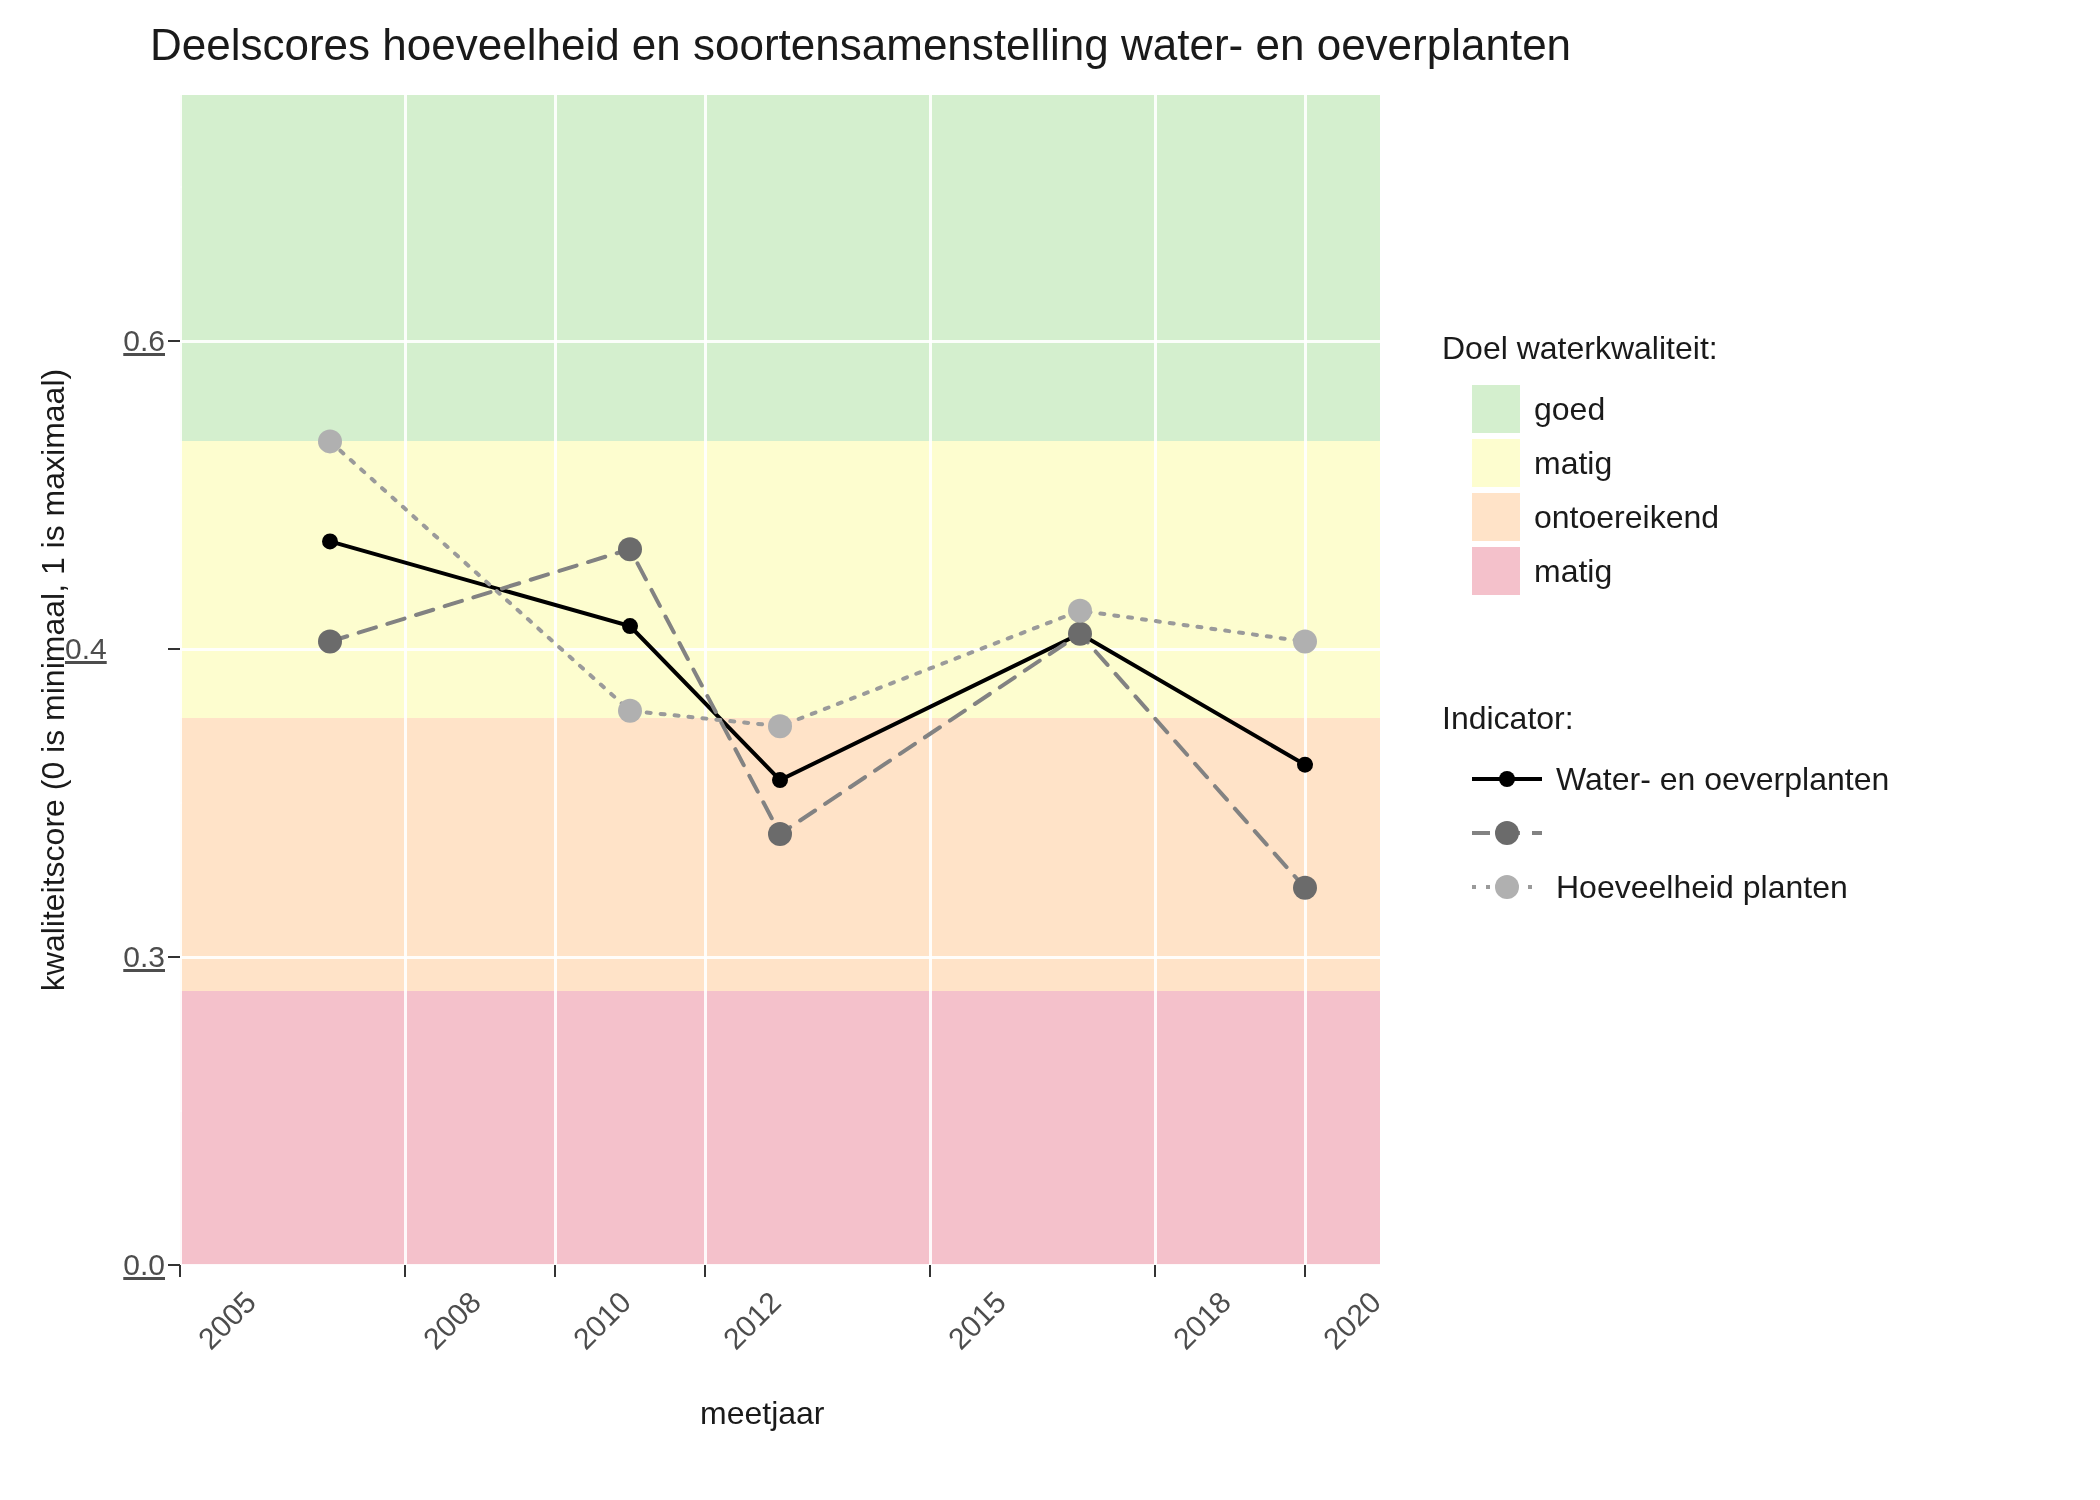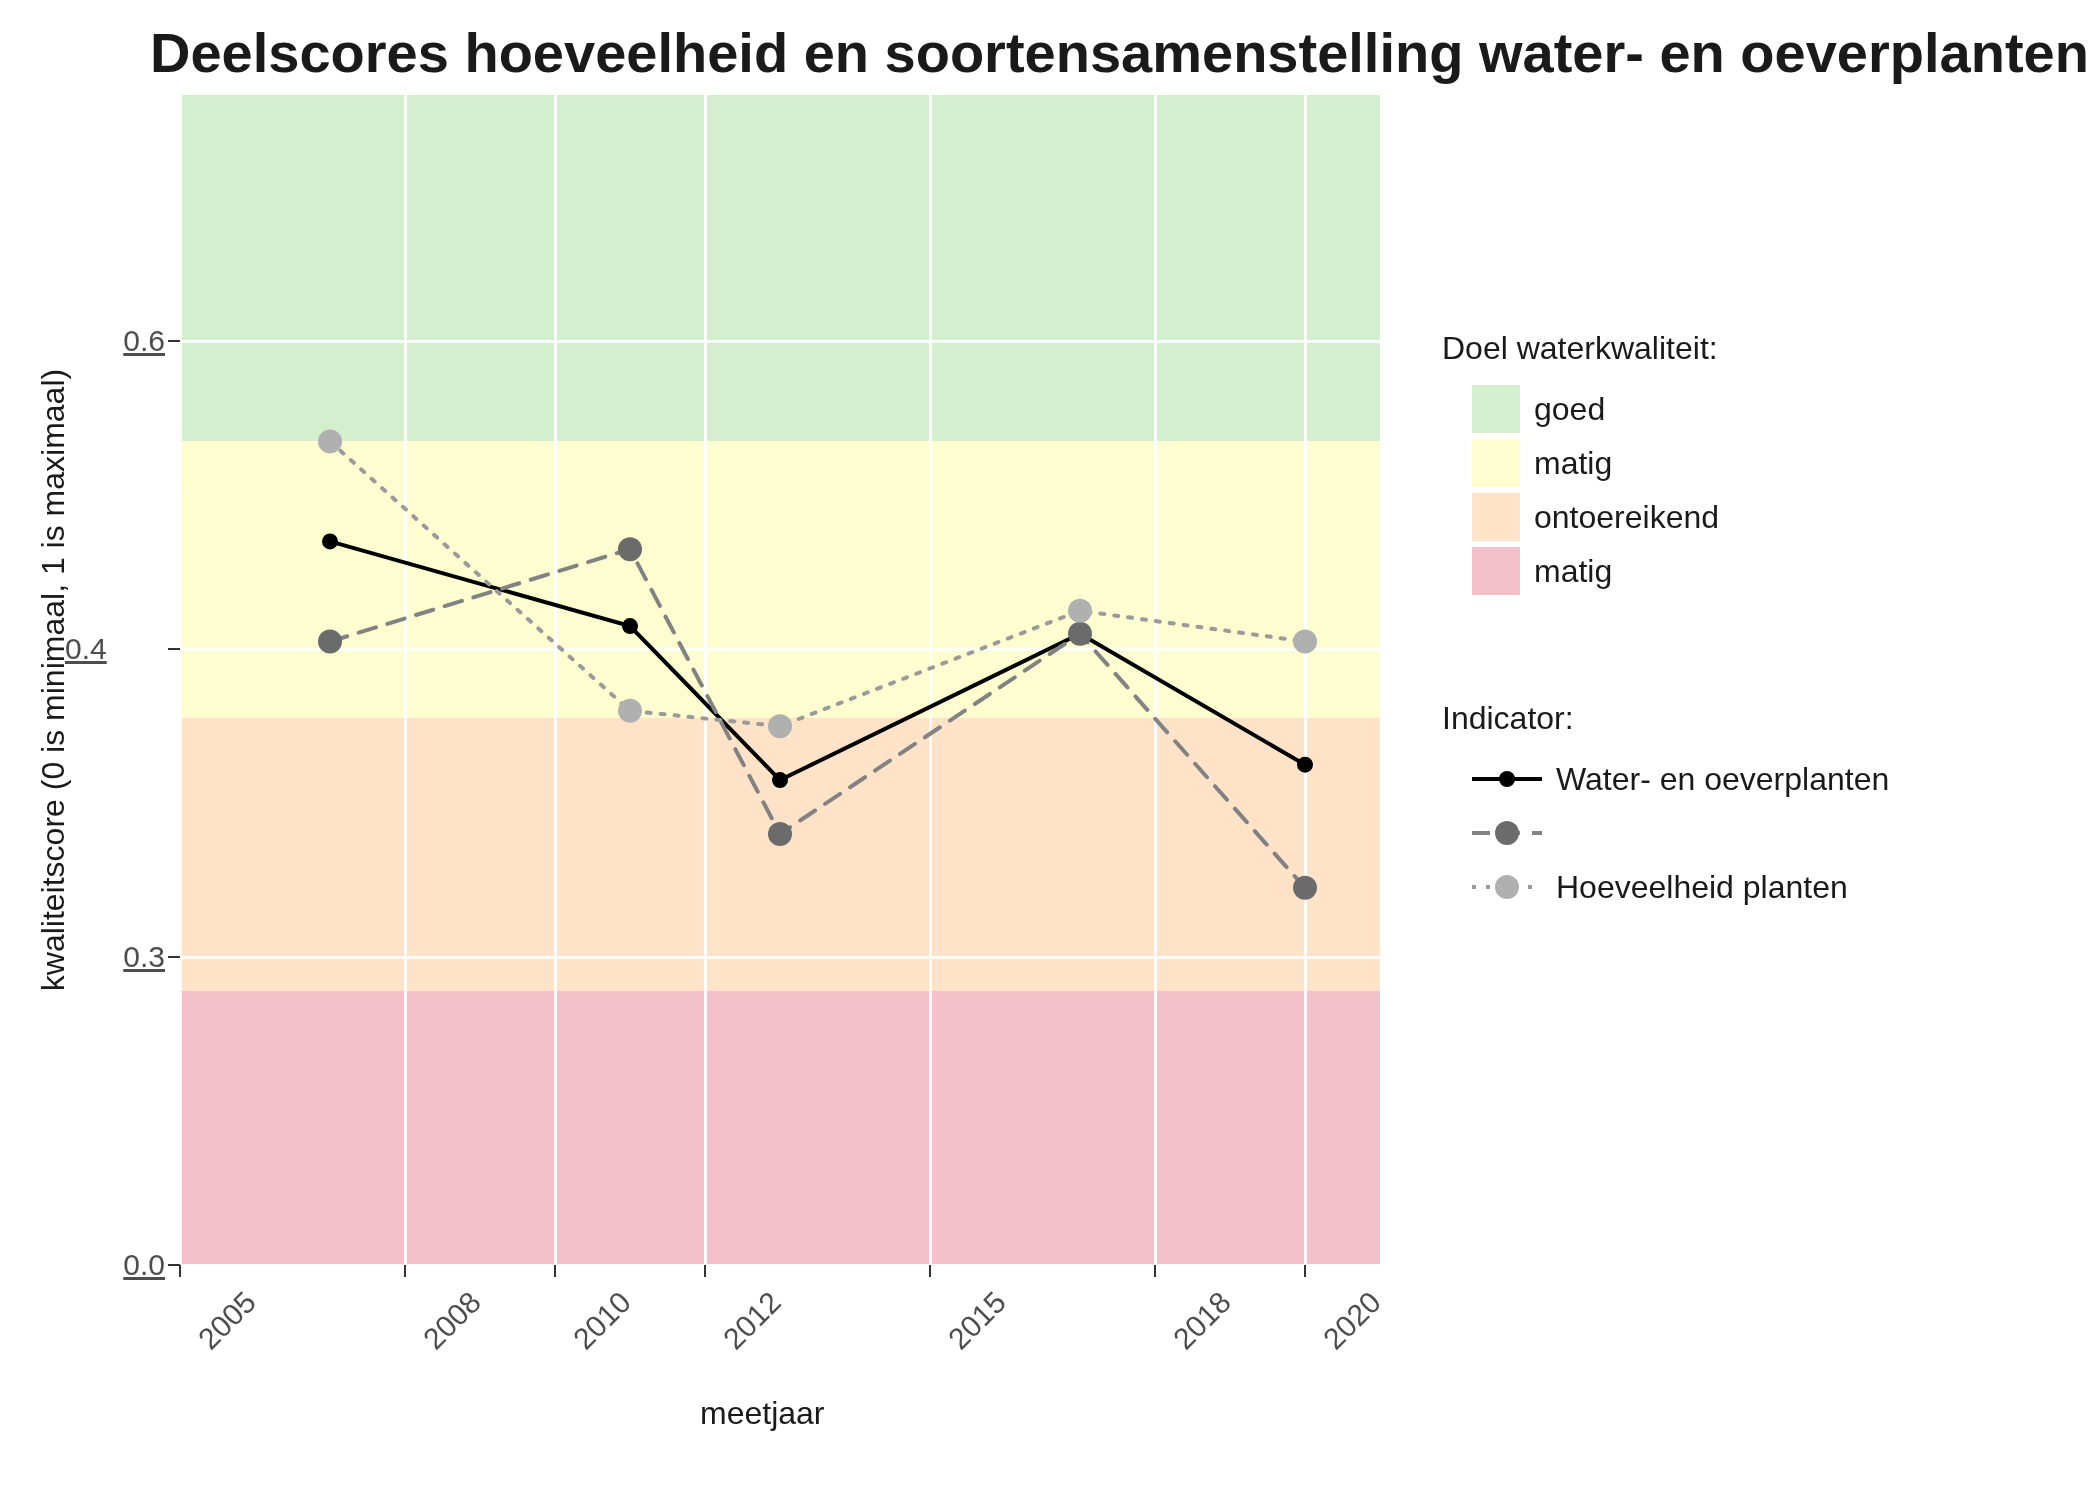--- a/index.html
+++ b/index.html
@@ -12,22 +12,22 @@
   .figure {
     position: relative;
     width: 2100px;
     height: 1500px;
     box-sizing: border-box;
   }
   .title {
     position: absolute;
     left: 150px;
     top: 20px;
-    font-size: 56px;
-    font-weight: 700;
+    font-size: 44px;
+    font-weight: 400;
   }
   
   .panel {
     position: absolute;
     left: 180px;
     top: 95px;
     width: 1200px;
     height: 1170px;
     background: #ffffff;
   }

